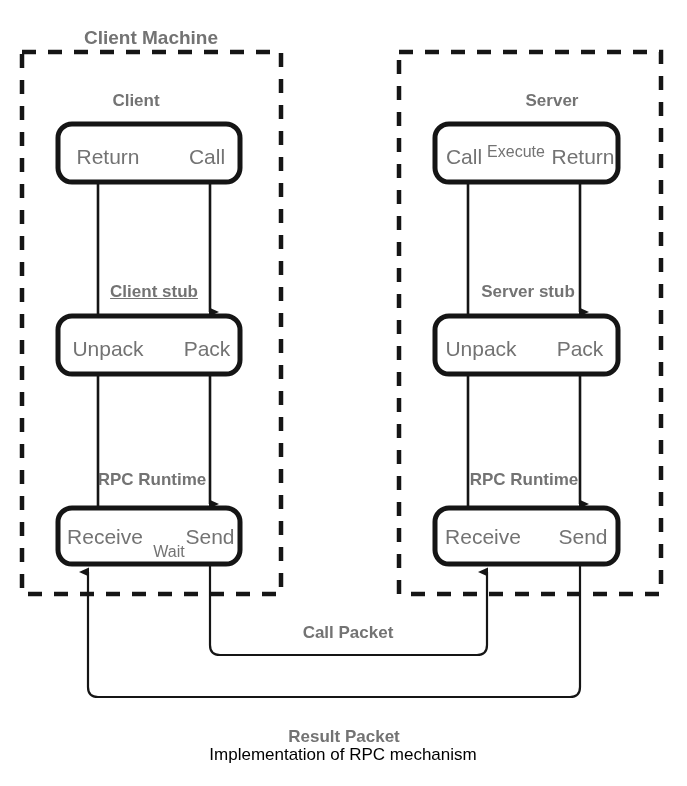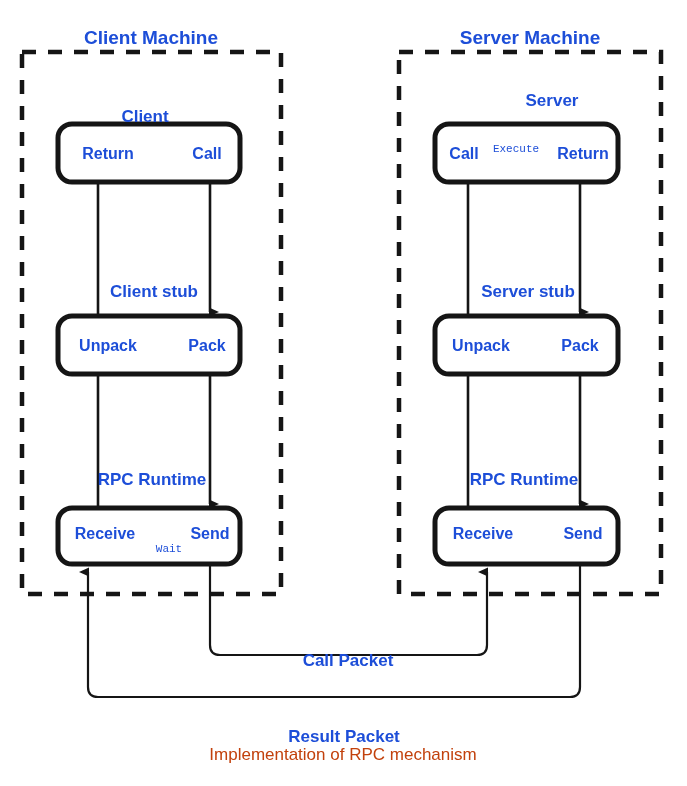--- a/index.html
+++ b/index.html
@@ -24,43 +24,42 @@
     width: 687px;
     height: 786px;
   }
   .lbl {
     position: absolute;
     white-space: nowrap;
     line-height: 1;
     pointer-events: none;
   }
   .green {
-    color: #1d4ed8;
+    color: #737373;
   }
   .black {
-    color: #c2410c;
+    color: #000000;
   }
   .machine-title {
     font-size: 19px;
     font-weight: bold;
     text-align: center;
   }
   .layer-title {
     font-size: 17px;
     font-weight: bold;
     text-align: center;
   }
   .node-label {
-    font-size: 16px;
-    font-weight: bold;
+    font-size: 21px;
+    font-weight: normal;
   }
   .mini-label {
-    font-size: 11px;
+    font-size: 16px;
     font-weight: normal;
-    font-family: Liberation Mono, monospace;
   }
   .packet-label {
     font-size: 17px;
     font-weight: bold;
     text-align: center;
   }
   .caption {
     font-size: 17px;
     font-weight: normal;
     text-align: center;
@@ -117,24 +116,23 @@
     <rect x="435" y="124" width="183" height="58" rx="14" ry="14" fill="#ffffff" stroke="#151515" stroke-width="5"></rect>
     <rect x="435" y="316" width="183" height="58" rx="14" ry="14" fill="#ffffff" stroke="#151515" stroke-width="5"></rect>
     <rect x="435" y="508" width="183" height="56" rx="14" ry="14" fill="#ffffff" stroke="#151515" stroke-width="5"></rect>
 
     <path d="M210,564 L210,645 Q210,655 220,655 L477,655 Q487,655 487,645 L487,572" fill="none" stroke="#151515" stroke-width="2.2" marker-end="url(#arrowUp)"></path>
 
     <path d="M580,564 L580,687 Q580,697 570,697 L98,697 Q88,697 88,687 L88,572" fill="none" stroke="#151515" stroke-width="2.2" marker-end="url(#arrowUp)"></path>
   </svg>
 
   <div class="lbl machine-title green centerx" style="left:151px; top:28px;">Client Machine</div>
-  <div class="lbl machine-title green centerx" style="left:530px; top:28px;">Server Machine</div>
 
-  <div class="lbl layer-title green centerx" style="left:145px; top:92px;margin-top:16px;">Client</div>
-  <div class="lbl layer-title green centerx" style="left:154px; top:283px;">Client stub</div>
+  <div class="lbl layer-title green centerx" style="left:136px; top:92px;">Client</div>
+  <div class="lbl layer-title green centerx" style="left:154px; top:283px;text-decoration:underline;">Client stub</div>
   <div class="lbl layer-title green centerx" style="left:152px; top:471px;">RPC Runtime</div>
 
   <div class="lbl layer-title green centerx" style="left:524px; top:92px;margin-left:28px;">Server</div>
   <div class="lbl layer-title green centerx" style="left:528px; top:283px;text-align:center;">Server stub</div>
   <div class="lbl layer-title green centerx" style="left:524px; top:471px;">RPC Runtime</div>
 
   <div class="lbl node-label green centerx" style="left:108px; top:146px;">Return</div>
   <div class="lbl node-label green centerx" style="left:207px; top:146px;">Call</div>
 
   <div class="lbl node-label green centerx" style="left:108px; top:338px;">Unpack</div>
@@ -147,18 +145,18 @@
   <div class="lbl node-label green centerx" style="left:464px; top:146px;">Call</div>
   <div class="lbl node-label green centerx" style="left:583px; top:146px;">Return</div>
   <div class="lbl mini-label green centerx" style="left:516px; top:144px;">Execute</div>
 
   <div class="lbl node-label green centerx" style="left:481px; top:338px;">Unpack</div>
   <div class="lbl node-label green centerx" style="left:580px; top:338px;">Pack</div>
 
   <div class="lbl node-label green centerx" style="left:483px; top:526px;">Receive</div>
   <div class="lbl node-label green centerx" style="left:583px; top:526px;">Send</div>
 
-  <div class="lbl packet-label green centerx" style="left:348px; top:652px;">Call Packet</div>
+  <div class="lbl packet-label green centerx" style="left:348px; top:624px;">Call Packet</div>
   <div class="lbl packet-label green centerx" style="left:344px; top:711px;margin-top:17px;">Result Packet</div>
 
   <div class="lbl caption black centerx" style="left:343px; top:746px;">Implementation of RPC mechanism</div>
 
 </div>
 
 </body></html>

